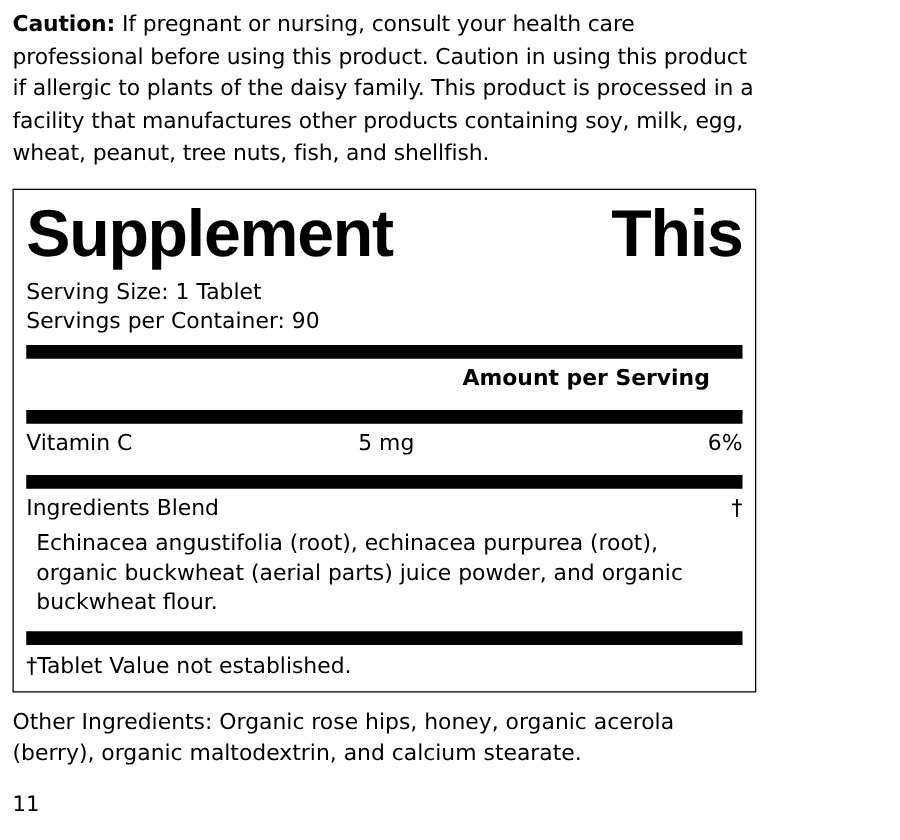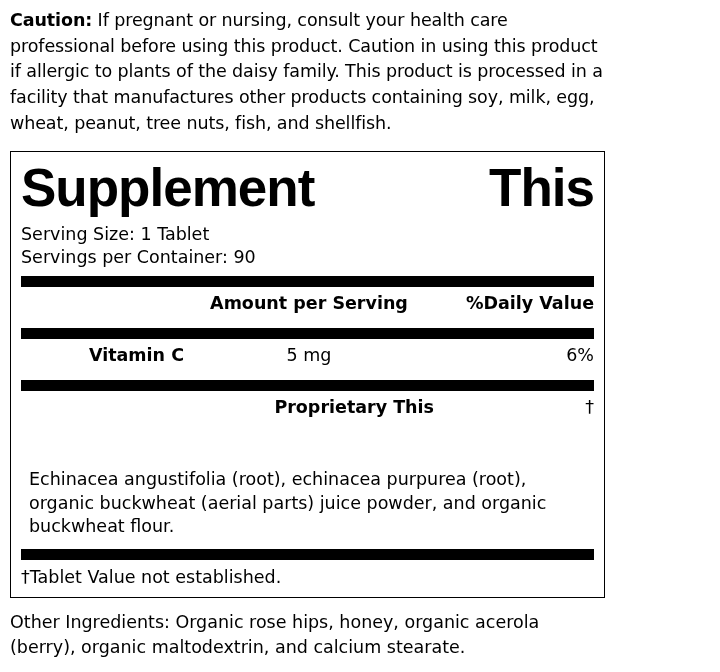--- a/index.html
+++ b/index.html
@@ -62,43 +62,41 @@
   }
 
   .row {
     display: flex;
     align-items: baseline;
     font-size: 17.5px;
     line-height: 1.3;
   }
   .row .c-name {
     flex: 1 1 auto;
-    text-align: right;
-    font-weight: bold;
+    text-align: left;
   }
   .row .c-amt {
     width: 250px;
     text-align: center;
   }
   .row .c-dv {
     width: 160px;
     text-align: right;
   }
   .head-row {
     font-weight: bold;
     padding: 5px 0 6px 0;
   }
   .data-row {
     padding: 5px 0 6px 0;
   }
   .blend-desc {
     font-size: 17.5px;
     line-height: 1.32;
     padding: 0 0 4px 8px;
-    margin-top: 44px;
   }
   .footnote {
     font-size: 17.5px;
     line-height: 1.3;
     padding: 6px 0 0 0;
   }
 
   
   .other {
     font-size: 17.5px;
@@ -125,35 +123,34 @@
     </div>
 
     <div class="serving-line">Serving Size: 1 Tablet</div>
     <div class="serving-line">Servings per Container: 90</div>
 
     <div class="rule-thick"></div>
 
     <div class="row head-row">
       <div class="c-name"></div>
       <div class="c-amt">Amount per Serving</div>
-      <div class="c-dv">%Daily Value</div>
     </div>
 
     <div class="rule-thick"></div>
 
     <div class="row data-row">
       <div class="c-name">Vitamin C</div>
       <div class="c-amt">5 mg</div>
       <div class="c-dv">6%</div>
     </div>
 
     <div class="rule-thick"></div>
 
     <div class="row data-row">
-      <div class="c-name">Proprietary This</div>
+      <div class="c-name">Ingredients Blend</div>
       <div class="c-dv">†</div>
     </div>
 
     <div class="blend-desc">Echinacea angustifolia (root), echinacea purpurea (root), organic buckwheat (aerial parts) juice powder, and organic buckwheat flour.</div>
 
     <div class="rule-thick"></div>
 
     <div class="footnote">†Tablet Value not established.</div>
 
   </div>

